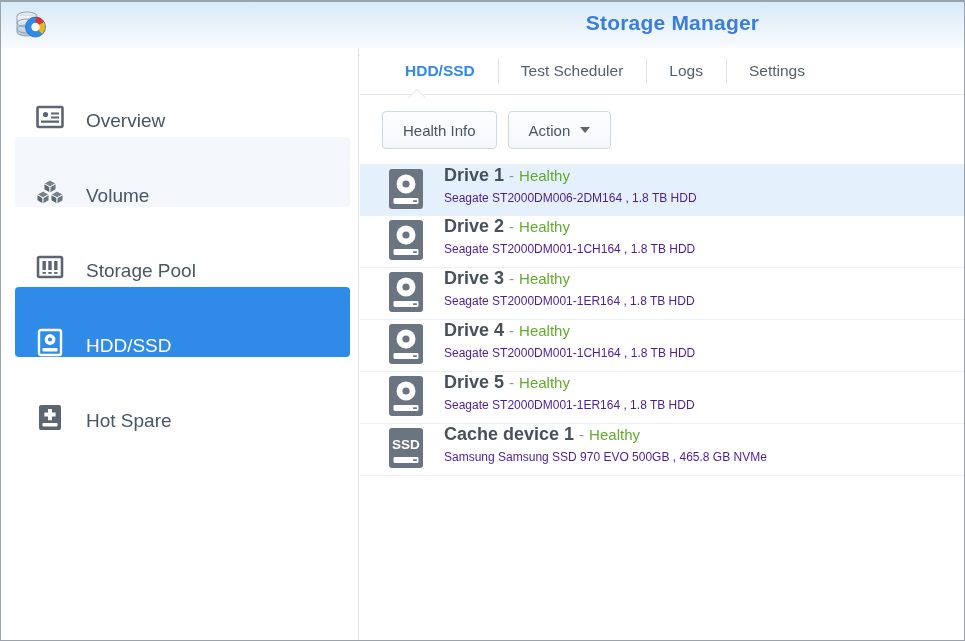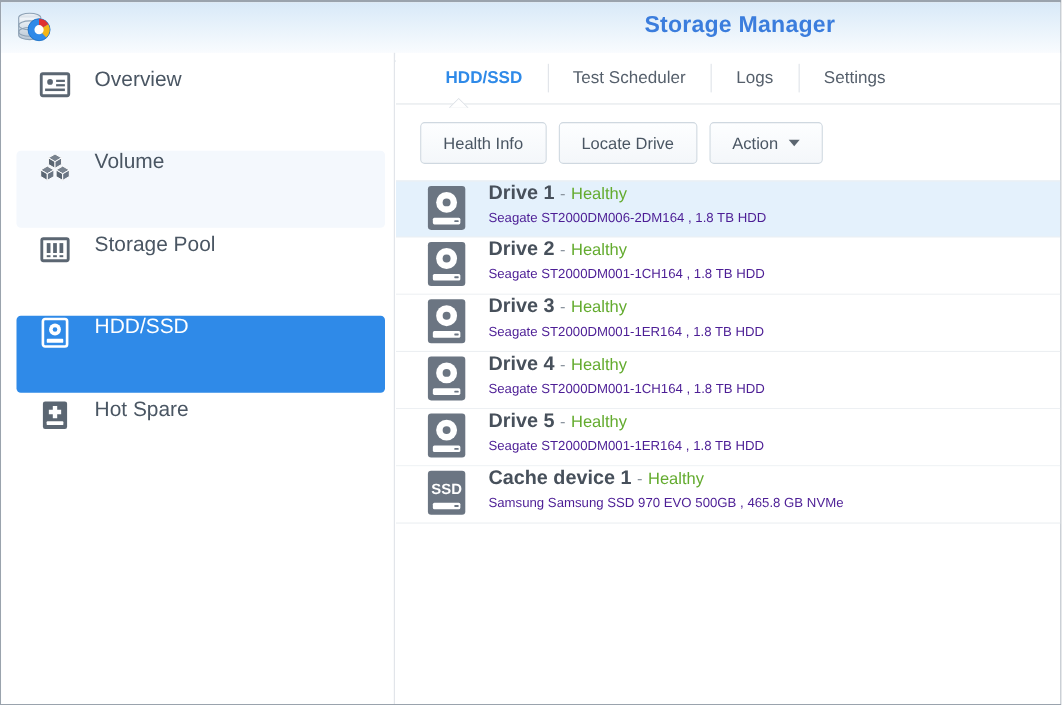--- a/index.html
+++ b/index.html
@@ -38,21 +38,21 @@
 
   
   .sidebar {
     position: absolute; left: 0; top: 46px; width: 358px; bottom: 0;
     background: #ffffff;
     border-right: 1px solid #dfe3e8;
     padding-top: 14px;
   }
   .side-item {
     position: relative;
-    display: flex; align-items: flex-start;
+    display: flex; align-items: flex-end;
     height: 70px;
     margin: 0 8px 5px 14px;
     padding-left: 20px;
     border-radius: 4px;
     cursor: default;
   }
   .side-item .side-label {
     font-size: 19px; color: #4a5663; margin-left: 21px;
     white-space: nowrap;
   }
@@ -281,23 +281,20 @@
         <span>Settings</span>
       </div>
       <div class="tab-caret"></div>
     </div>
 
     <div class="toolbar">
       <div class="btn">
         <span>Health Info</span>
       </div>
       <div class="btn">
-        <span>Locate Drive</span>
-      </div>
-      <div class="btn">
         <span>Action</span>
         <span class="dd-arrow"></span>
       </div>
     </div>
 
     <div class="drive-list">
 
       <div class="drive-row selected">
         <span class="drive-ico">
           <svg width="48" height="48" viewBox="0 0 48 48">

